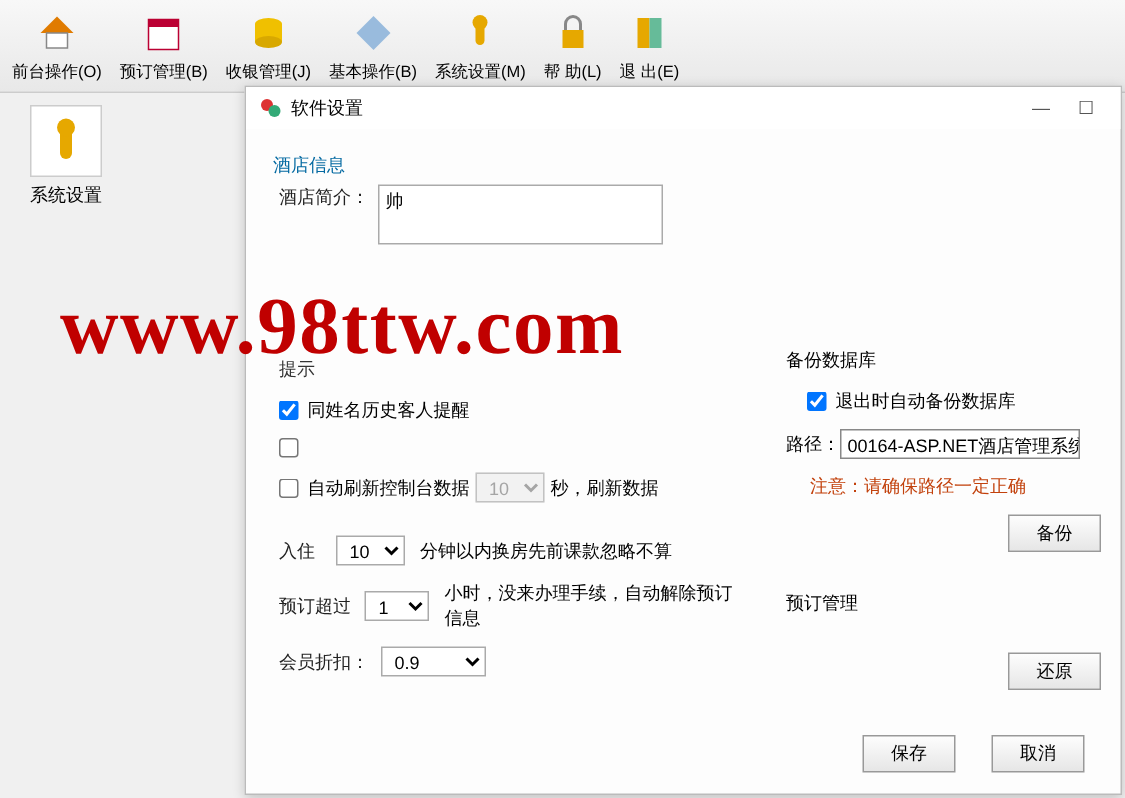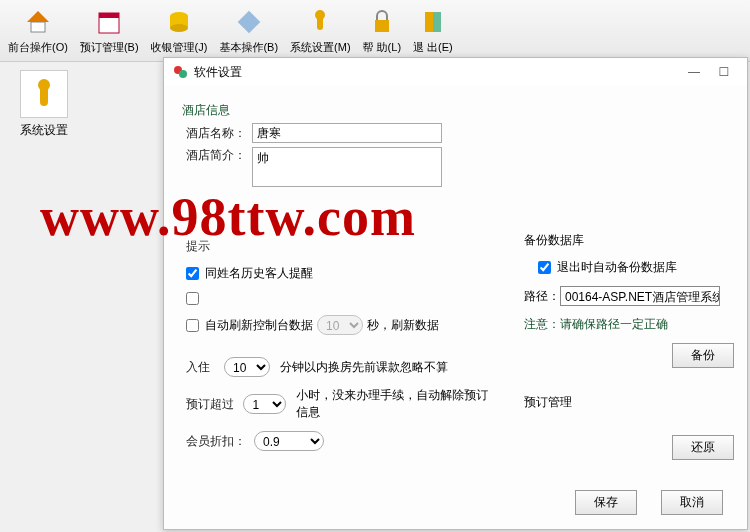--- a/index.html
+++ b/index.html
@@ -18,44 +18,44 @@
 
 
 .dialog { position: absolute; left: 163px; top: 57px; width: 585px; height: 473px; background: #fdfdfd; border: 1px solid #bbb; box-shadow: 0 2px 8px rgba(0,0,0,0.2); }
 .dialog-title { height: 28px; display: flex; align-items: center; padding: 0 8px; background: #fff; }
 .dialog-title .ticon { width: 16px; height: 16px; margin-right: 6px; }
 .dialog-title .spacer { flex: 1; }
 .winbtn { width: 30px; height: 20px; display: flex; align-items: center; justify-content: center; cursor: pointer; color: #555; }
 
 .dialog-body { padding: 10px 16px; position: relative; height: calc(100% - 28px); }
 
-.fieldset-label { color: #14532d; margin: 6px 0 4px 2px; }
+.fieldset-label { color: #0369a1; margin: 6px 0 4px 2px; }
 .row { display: flex; align-items: center; margin: 4px 0; }
 .label { width: 66px; text-align: right; margin-right: 6px; color: #222; }
 .label2 { width: 60px; text-align: left; margin-right: 4px; color: #222; }
 input[type=text], textarea, select, .readonly-box {
   border: 1px solid #aaa; background: #fff; padding: 2px 4px; font-size: 12px;
 }
 .readonly-box { background: #eee; }
 .txt-name { width: 190px; height: 20px; }
 .txt-intro { width: 190px; height: 40px; resize: none; }
 
 .left-col { position: absolute; left: 0; top: 150px; width: 330px; }
 .chk-row { display: flex; align-items: center; margin: 10px 0; }
 .chk-row input[type=checkbox] { margin-right: 6px; }
-.chk-row select { margin: 0 4px; border-radius: 10px; }
+.chk-row select { margin: 0 4px; }
 .inline-sel { width: 46px; height: 20px; }
 .wide-sel { width: 70px; height: 20px; }
 
 .right-col { position: absolute; left: 360px; top: 146px; width: 210px; }
 .group-title { margin-bottom: 6px; }
 .path-row { display: flex; align-items: center; margin: 10px 0; }
 .path-row .plabel { width: 36px; }
 .path-box { width: 160px; height: 20px; border: 1px solid #888; background: #fff; padding: 2px 4px; overflow: hidden; white-space: nowrap; }
-.note { color: #14532d; margin: 6px 0 10px; }
+.note { color: #c2410c; margin: 6px 16px 10px; }
 .btn { border: 1px solid #999; background: linear-gradient(#fdfdfd,#e6e6e6); padding: 3px 18px; cursor: pointer; font-size: 12px; }
 .btn-row-right { display:flex; justify-content:flex-end; }
 
 .footer { position: absolute; right: 24px; bottom: 14px; display: flex; gap: 24px; }
 
 .watermark { position: absolute; left: 40px; top: 186px; color: #c00000; font-family: "Times New Roman", serif; font-size: 54px; font-weight: bold; pointer-events: none; letter-spacing: 1px; }
 
 .sect-label { color:#333; margin: 2px 0 4px 22px; }
 </style>
 </head>
@@ -144,24 +144,20 @@
           <circle cx="11" cy="10" r="4" fill="#3a7"></circle>
         </svg></div>
     <span>软件设置</span>
     <div class="spacer"></div>
     <div class="winbtn">—</div>
     <div class="winbtn">☐</div>
   </div>
 
   <div class="dialog-body">
     <div class="fieldset-label">酒店信息</div>
-    <div class="row">
-      <span class="label">酒店名称：</span>
-      <input type="text" class="txt-name" value="唐寒" style="">
-    </div>
     <div class="row" style="align-items:flex-start">
       <span class="label">酒店简介：</span>
       <textarea class="txt-intro" style="">帅</textarea>
     </div>
 
     <div class="left-col">
       <div class="sect-label">提示</div>
       <div class="chk-row" style="margin-left:22px">
         <input type="checkbox" checked="" style="">
         <span>同姓名历史客人提醒</span>

